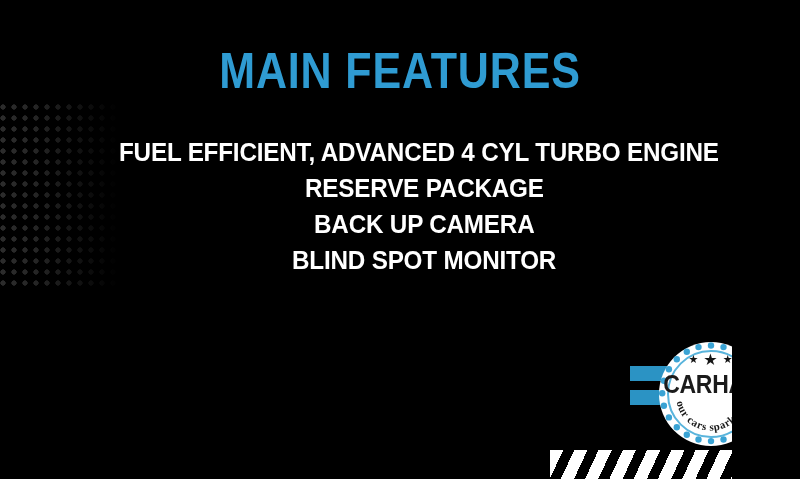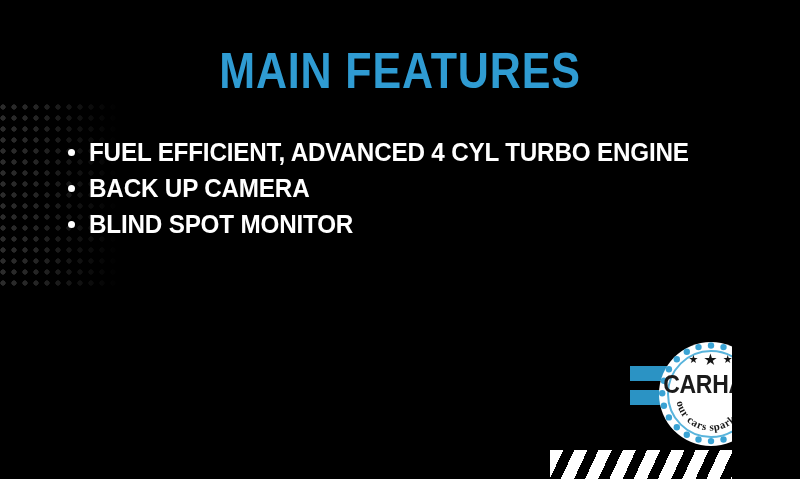--- a/index.html
+++ b/index.html
@@ -62,20 +62,21 @@
     display: flex;
     align-items: center;
     height: 36px;
     color: #ffffff;
     font-family: "Liberation Sans", sans-serif;
     font-size: 25px;
     font-weight: 700;
     letter-spacing: -0.2px;
     line-height: 36px;
     white-space: nowrap;
+    flex-direction: column;
   }
   #feature-list li .bullet {
     display: inline-block;
     width: 7px;
     height: 7px;
     min-width: 7px;
     border-radius: 50%;
     background: #ffffff;
     margin-right: 14px;
   }
@@ -191,20 +192,24 @@
 <div id="stage">
 
   <div id="dot-grid"></div>
 
   <div id="title">MAIN FEATURES</div>
 
   <ul id="feature-list">
     <li>
       <span class="bullet"></span>
       <span class="txt">FUEL EFFICIENT, ADVANCED 4 CYL TURBO ENGINE</span>
+    </li>
+    <li>
+      <span class="bullet"></span>
+      <span class="txt">RESERVE PACKAGE</span>
     </li>
     <li>
       <span class="bullet"></span>
       <span class="txt">BACK UP CAMERA</span>
     </li>
     <li>
       <span class="bullet"></span>
       <span class="txt">BLIND SPOT MONITOR</span>
     </li>
   </ul>

